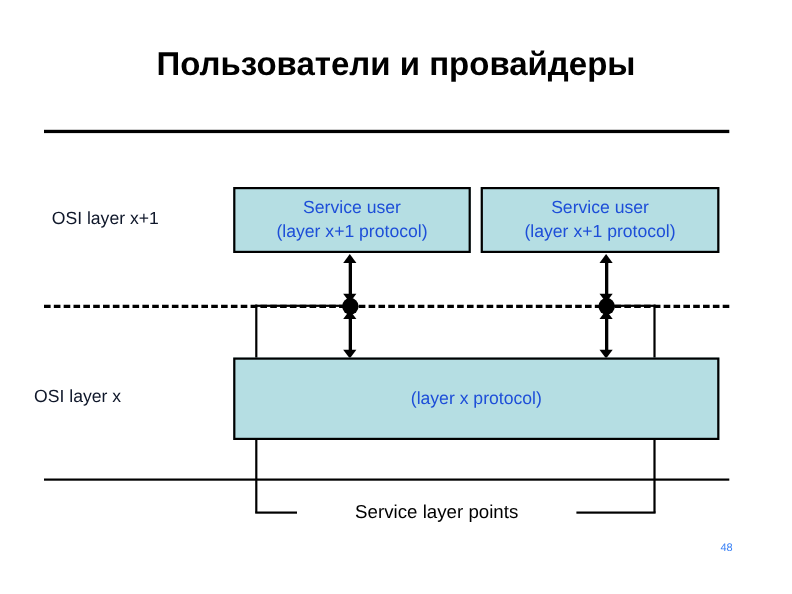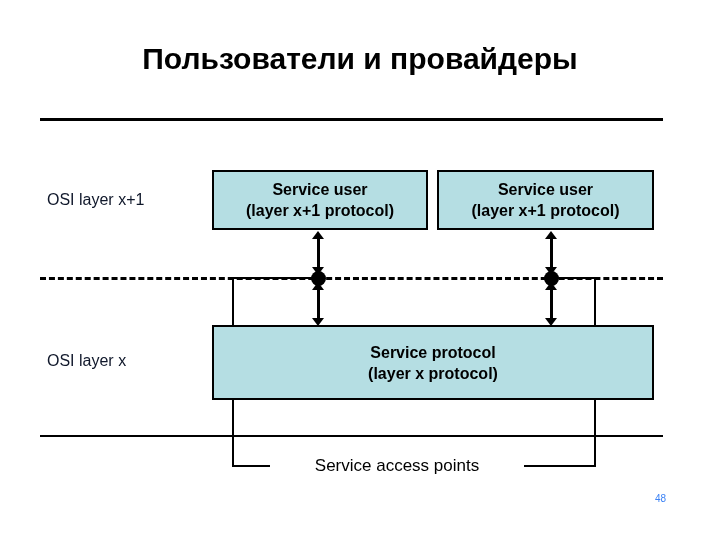--- a/index.html
+++ b/index.html
@@ -47,38 +47,37 @@
   }
 
   
   .layer-label {
     position: absolute;
     font-size: 16px;
     color: #0f172a;
     white-space: nowrap;
   }
   #layer-upper-label { left: 47px;  top: 191px; }
-  #layer-lower-label { left: 47px;  top: 352px; }
+  #layer-lower-label { left: 31px;  top: 352px; }
 
   
   .diagram-box {
     position: absolute;
     box-sizing: border-box;
     background: #b5dee3;
     border: 2px solid #000000;
     display: flex;
     flex-direction: column;
     align-items: center;
     justify-content: center;
     font-size: 16px;
     line-height: 21px;
     text-align: center;
-    color: #000000;
-    white-space: nowrap;
-    font-weight: bold;
+    color: #1d4ed8;
+    white-space: nowrap;
   }
 
   #box-service-user-left {
     left: 212px;
     top: 170px;
     width: 216px;
     height: 60px;
   }
   #box-service-user-right {
     left: 437px;
@@ -244,25 +243,24 @@
   <div class="arrow-v" id="arrow-right-lower">
     <div class="head-up"></div>
       <div class="shaft"></div>
       <div class="head-down"></div>
   </div>
 
   <div class="sap-dot" id="sap-dot-left"></div>
   <div class="sap-dot" id="sap-dot-right"></div>
 
   <div class="diagram-box" id="box-service-protocol">
-    <span>Service protocol</span>
     <span>(layer x protocol)</span>
   </div>
 
   <div id="bottom-rule"></div>
 
   <div class="hline" id="sap-label-line-left"></div>
   <div class="hline" id="sap-label-line-right"></div>
-  <div id="sap-label">Service access points</div>
+  <div id="sap-label">Service layer points</div>
 
   <div id="page-number">48</div>
 
 </div>
 
 </body></html>

